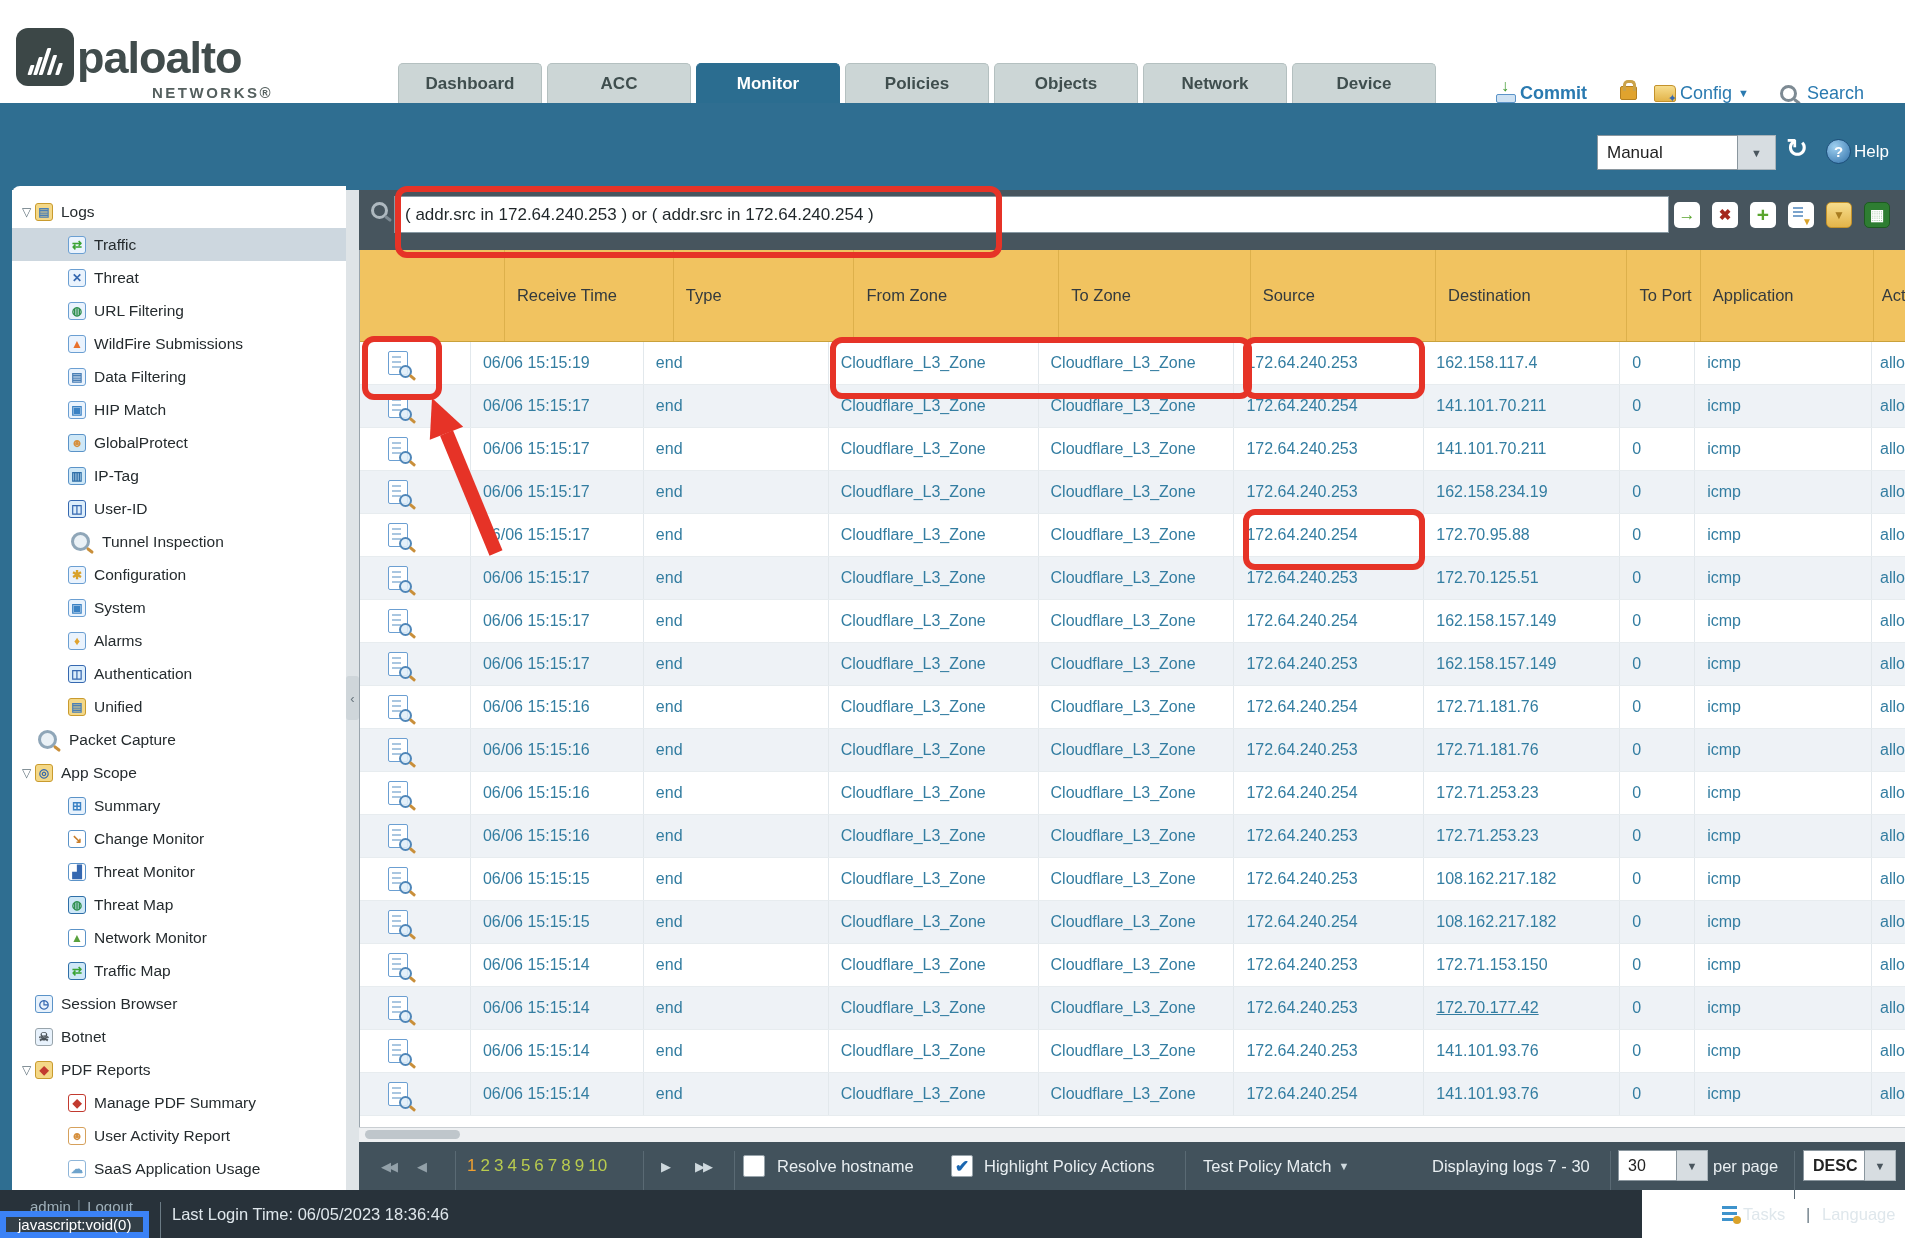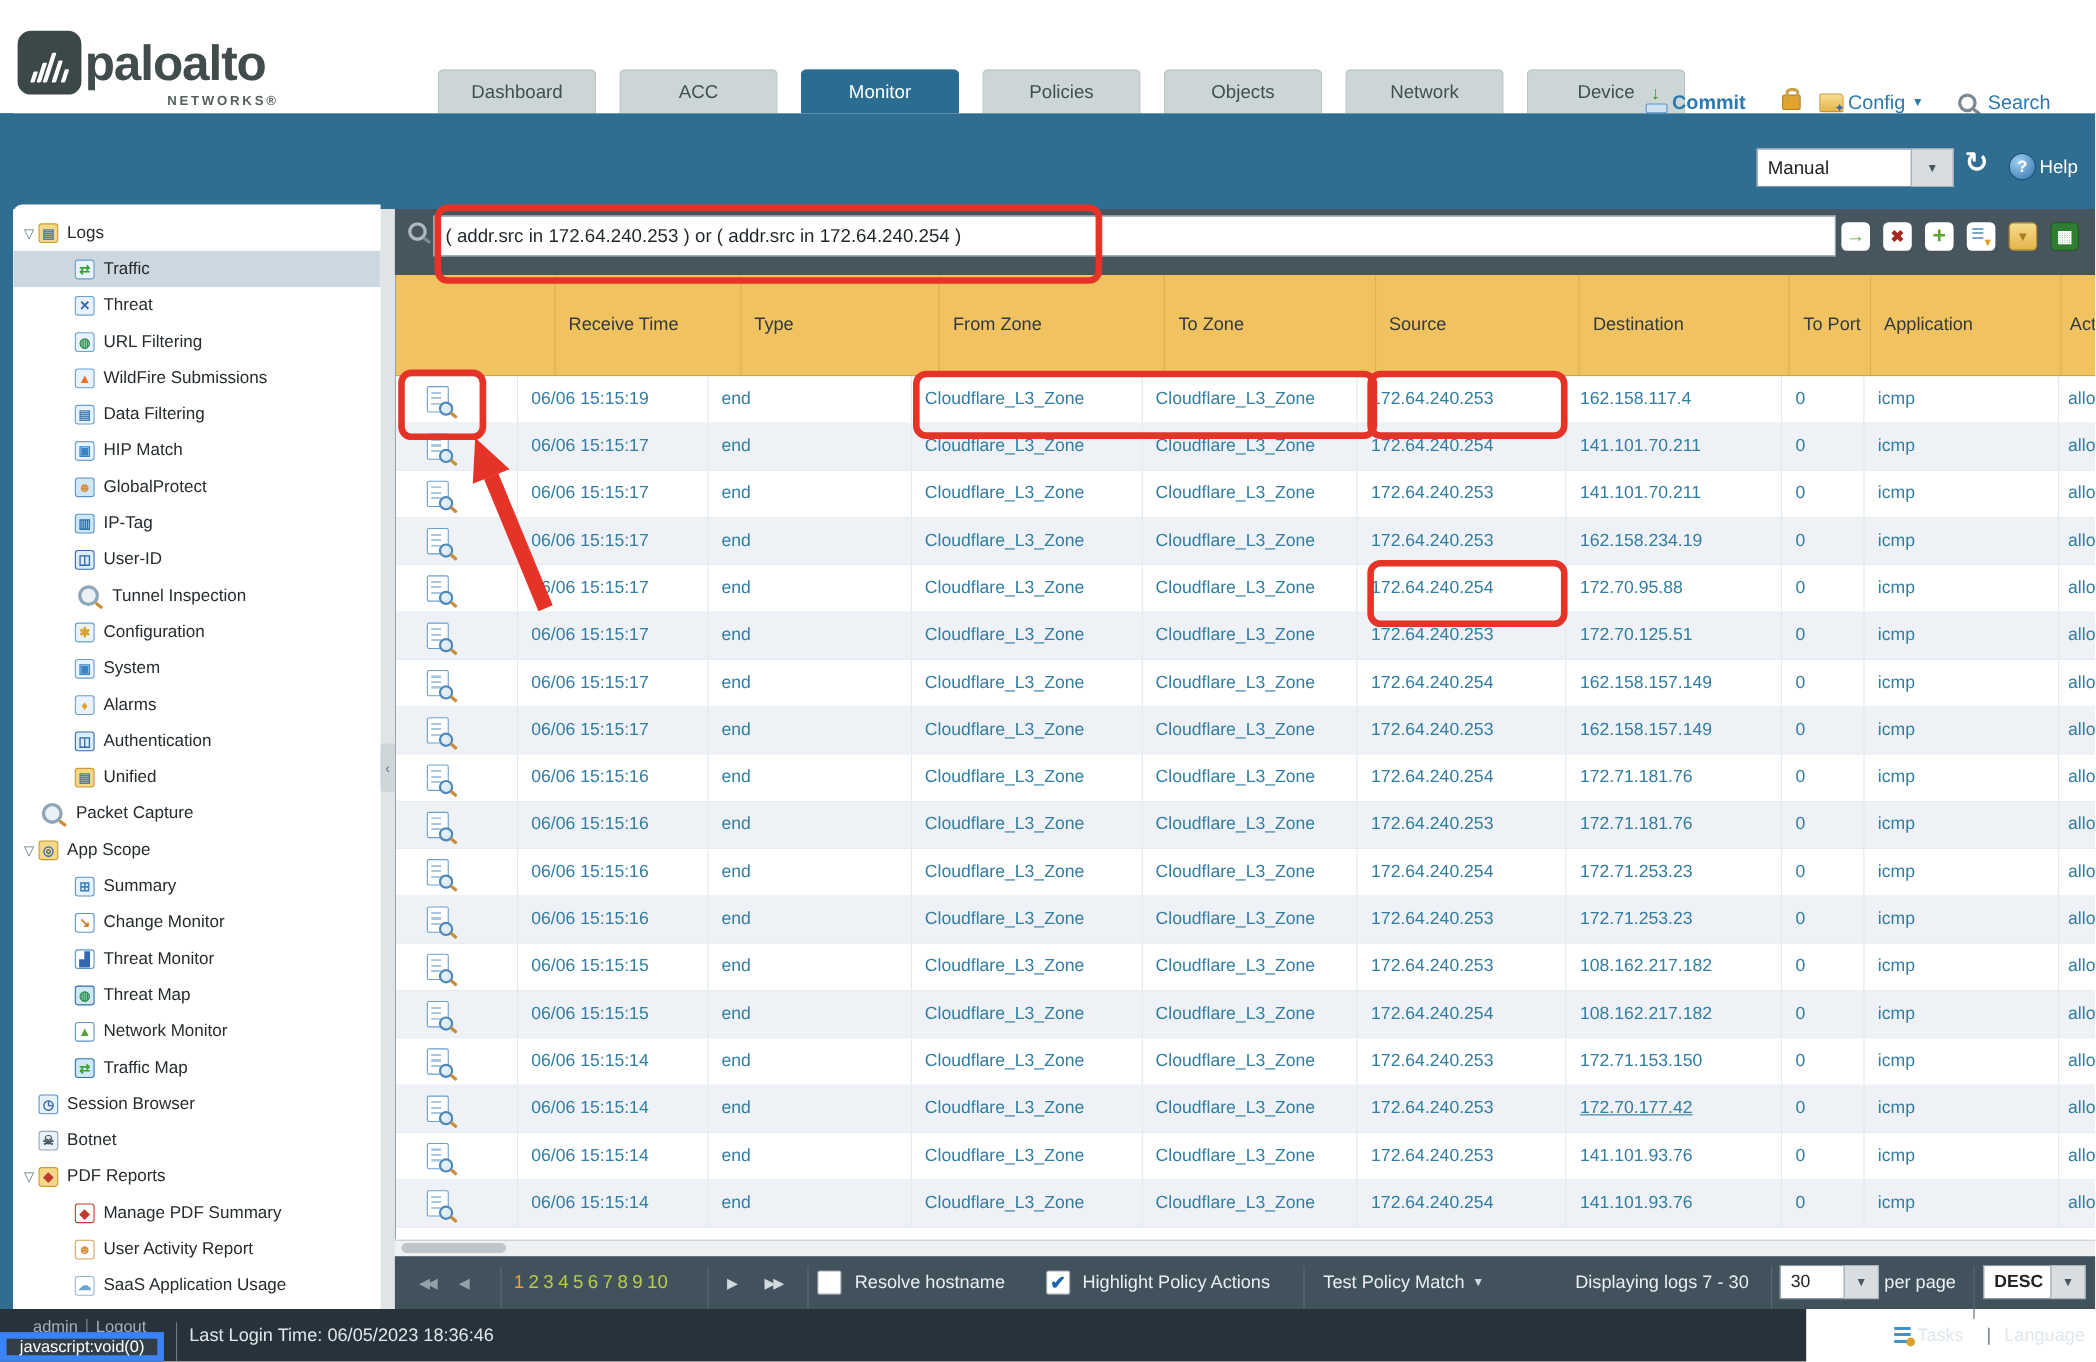--- a/index.html
+++ b/index.html
@@ -4,23 +4,23 @@
 <style>
   html,body{margin:0;padding:0;background:#fff;font-family:"Liberation Sans",sans-serif;}
   #app{position:relative;width:1905px;height:1238px;overflow:hidden;background:#fff;}
   .abs{position:absolute;}
   
   #topband{left:0;top:0;width:1905px;height:103px;background:#fff;}
   .lbox{left:16px;top:28px;width:58px;height:58px;background:#3c4747;border-radius:12px;display:flex;align-items:flex-end;justify-content:center;gap:3px;padding-bottom:11px;box-sizing:border-box;}
   .lbox i{display:block;width:4px;background:#fff;transform:skewX(-18deg);border-radius:1px;}
   .lbox i:nth-child(1){height:10px}.lbox i:nth-child(2){height:18px}.lbox i:nth-child(3){height:27px}.lbox i:nth-child(4){height:20px}.lbox i:nth-child(5){height:12px}
   .logomain{left:77px;top:32px;font-size:45px;font-weight:600;color:#414c4c;letter-spacing:-1px;}
-  .logosub{left:152px;top:84px;font-size:12px;font-weight:700;letter-spacing:2.5px;color:#55605f;}
+  .logosub{left:152px;top:84px;font-size:15px;font-weight:700;letter-spacing:2.5px;color:#55605f;}
   #tabs{left:398px;top:63px;height:40px;display:flex;}
-  .tab{width:144px;margin-right:21px;height:40px;line-height:40px;text-align:center;background:#ccd6d6;border:1px solid #b4c0c0;border-bottom:none;border-radius:5px 5px 0 0;font-size:17px;font-weight:400;color:#3f4e4e;box-sizing:border-box;cursor:pointer;}
+  .tab{width:144px;margin-right:5px;height:40px;line-height:40px;text-align:center;background:#ccd6d6;border:1px solid #b4c0c0;border-bottom:none;border-radius:5px 5px 0 0;font-size:17px;font-weight:700;color:#3f4e4e;box-sizing:border-box;cursor:pointer;}
   .tab.active{background:#2b6d90;border-color:#2b6d90;color:#fff;}
   .actions{top:78px;height:30px;display:flex;align-items:center;font-size:18px;color:#2a7ab0;}
   .actions .lbl{margin:0 4px;cursor:pointer;}
   .ic-commit{width:20px;height:20px;position:relative;display:inline-block;}
   .ic-commit::before{content:"↓";position:absolute;left:5px;top:-6px;color:#3f9a2f;font-weight:700;font-size:16px;}
   .ic-commit::after{content:"";position:absolute;left:0;bottom:0;width:20px;height:9px;background:#cfe2f3;border:1px solid #5b93c8;border-radius:2px;box-sizing:border-box;}
   .ic-lock{width:15px;height:12px;background:#e0a32e;border:1px solid #b5801f;border-radius:2px;position:relative;display:inline-block;margin:0 4px;}
   .ic-lock::before{content:"";position:absolute;left:2px;top:-7px;width:7px;height:8px;border:3px solid #caa24a;border-bottom:none;border-radius:5px 5px 0 0;}
   .ic-folder{width:20px;height:15px;background:linear-gradient(#f7dd8d,#e3b44a);border:1px solid #c3922c;border-radius:2px 4px 2px 2px;position:relative;display:inline-block;}
   .ic-folder::after{content:"✦";position:absolute;right:-2px;bottom:-4px;color:#3668b0;font-size:11px;}

